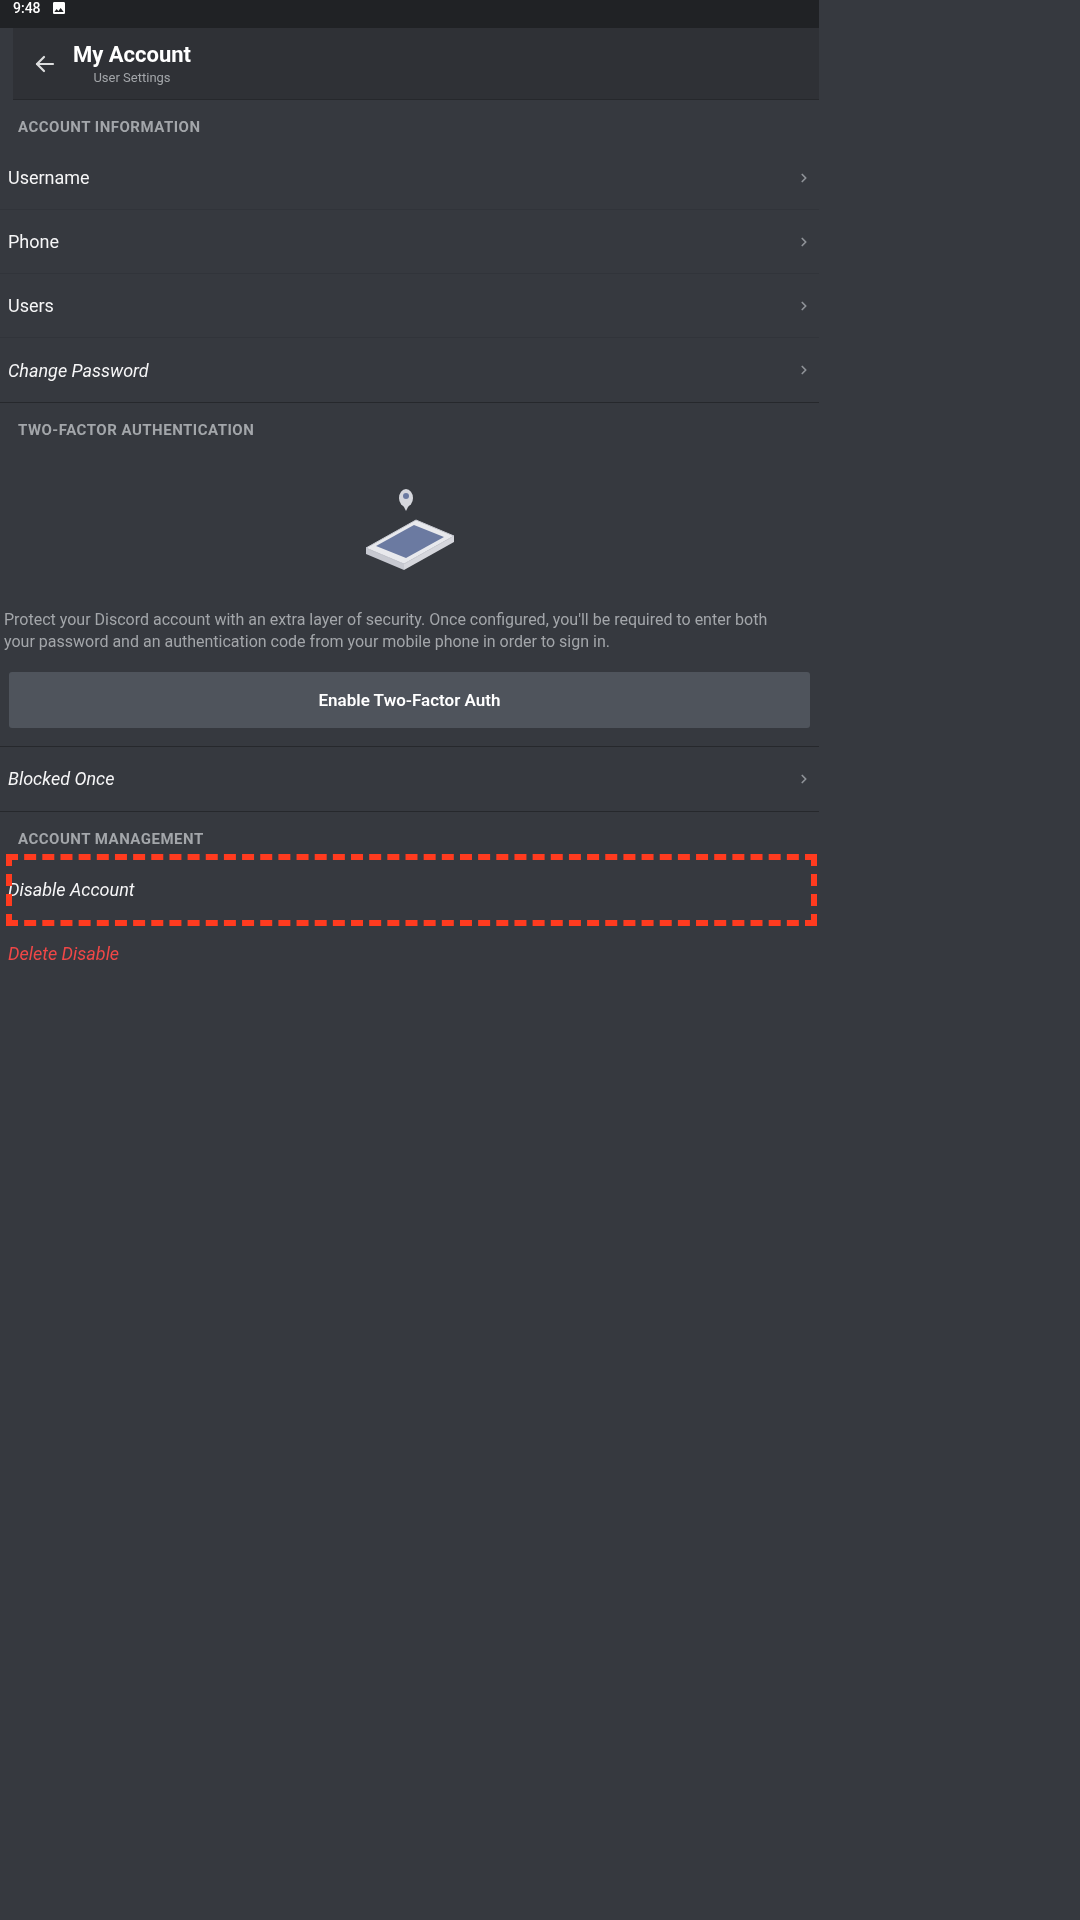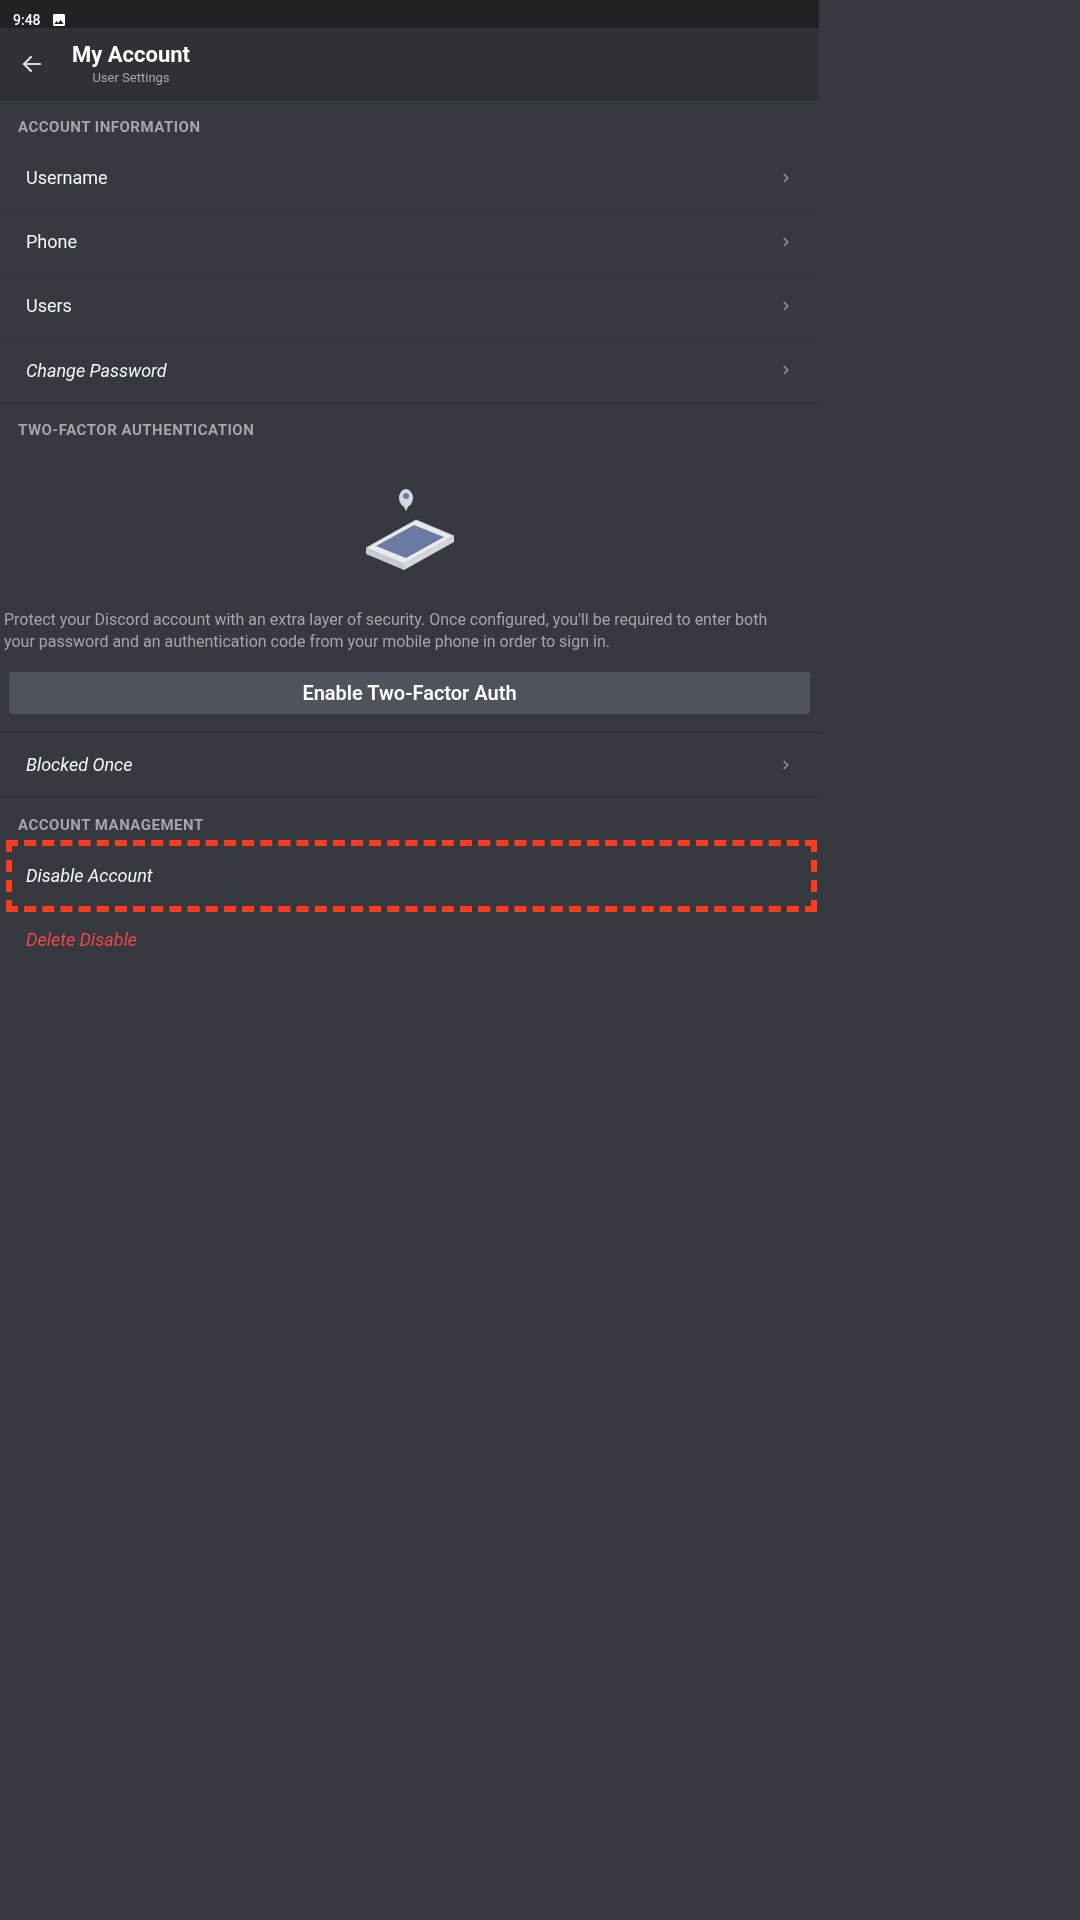--- a/index.html
+++ b/index.html
@@ -12,40 +12,41 @@
       width: 819px;
       height: 1456px;
       background: #36393f;
       color: #dcddde;
       overflow: hidden;
     }
     .status-bar {
       height: 28px;
       background: #202225;
       display: flex;
-      align-items: flex-end;
+      align-items: flex-start;
       padding: 0 13px;
       gap: 10px;
     }
     .status-time {
       color: #fff;
       font-size: 14px;
       font-weight: 500;
     }
     .status-icon {
       color: #fff;
     }
     .header {
       height: 72px;
       background: #2f3136;
       display: flex;
       align-items: center;
       padding: 7px 20px;
-      gap: 28px;
+      gap: 16px;
       border-bottom: 1px solid #26282c;
+      margin-left: 13px;
     }
     .back-arrow {
       color: #dcddde;
       cursor: pointer;
     }
     .header-titles {
       display: flex;
       flex-direction: column;
     }
     .header-title {
@@ -64,21 +65,21 @@
       padding: 18px 18px 10px 18px;
       color: #a3a6aa;
       font-size: 15px;
       font-weight: 700;
       letter-spacing: 0.5px;
     }
     .list-item {
       display: flex;
       align-items: center;
       justify-content: space-between;
-      padding: 0 26px;
+      padding: 0 8px;
       height: 64px;
       border-bottom: 1px solid rgba(0,0,0,0.08);
       cursor: pointer;
     }
     .list-item.nobottom { border-bottom: none; font-style: italic; }
     .list-label {
       font-size: 18px;
       color: #f6f6f7;
     }
     .chevron {
@@ -100,26 +101,26 @@
       padding: 4px 18px 18px 4px;
       color: #a3a6aa;
       font-size: 16px;
       line-height: 1.4;
     }
     .tfa-button-wrap {
       padding: 0 9px 18px 9px;
     }
     .tfa-button {
       width: 100%;
-      height: 42px;
+      height: 56px;
       background: #4f545c;
       border: none;
       border-radius: 3px;
       color: #fff;
-      font-size: 20px;
+      font-size: 17px;
       font-weight: 600;
       cursor: pointer;
     }
     .highlight-box {
       position: relative;
     }
     .highlight-border {
       position: absolute;
       top: -4px;
       left: 6px;

